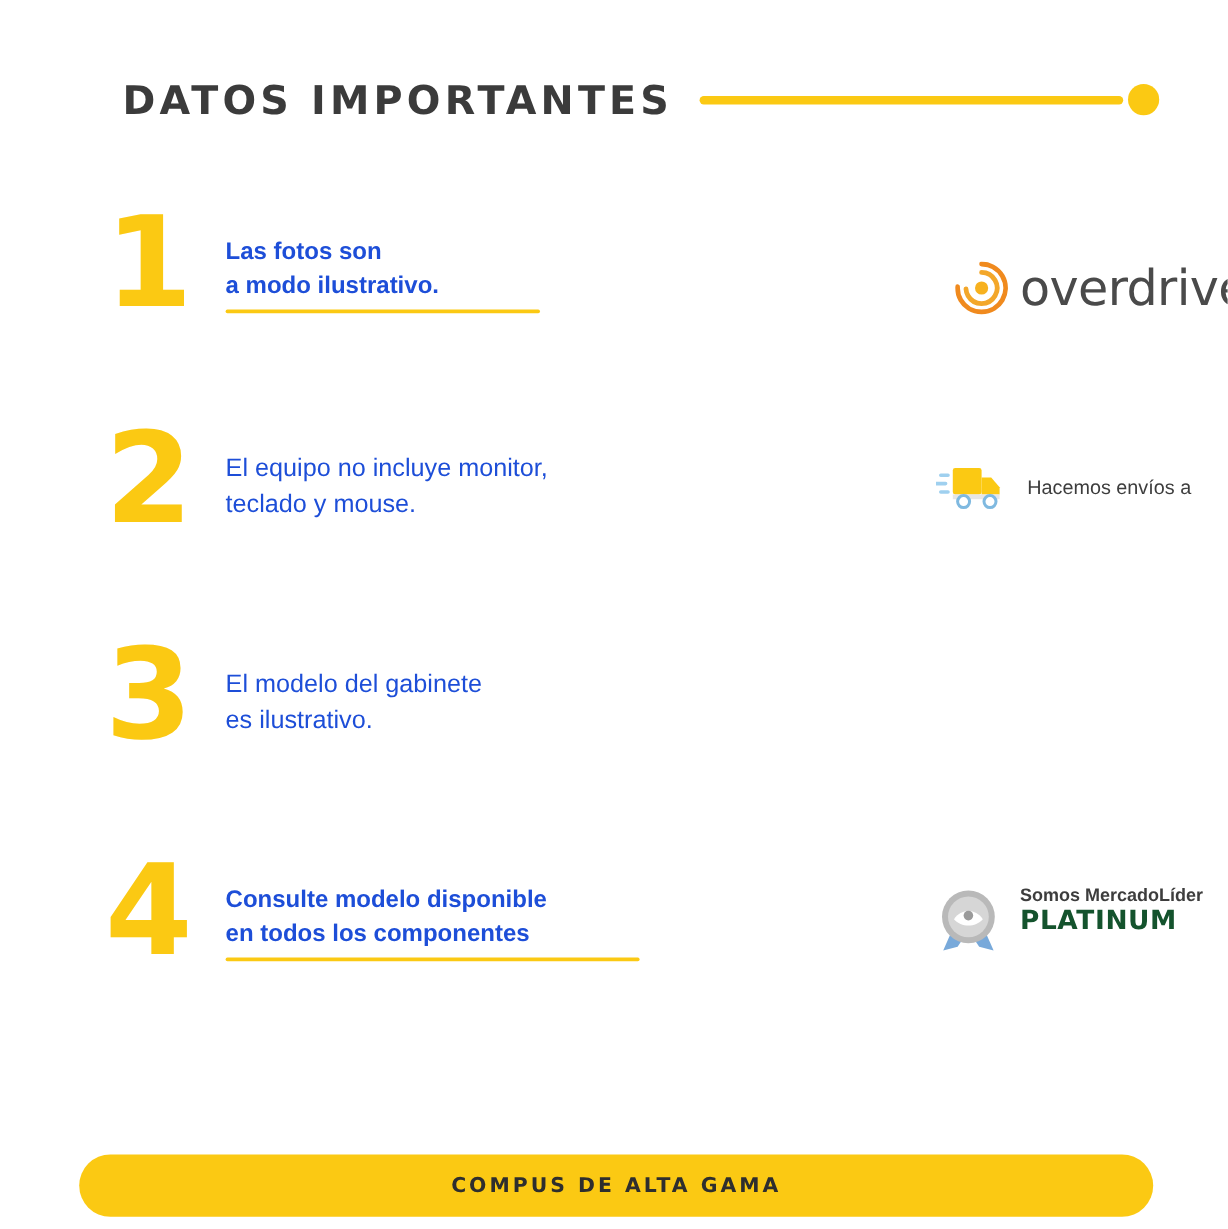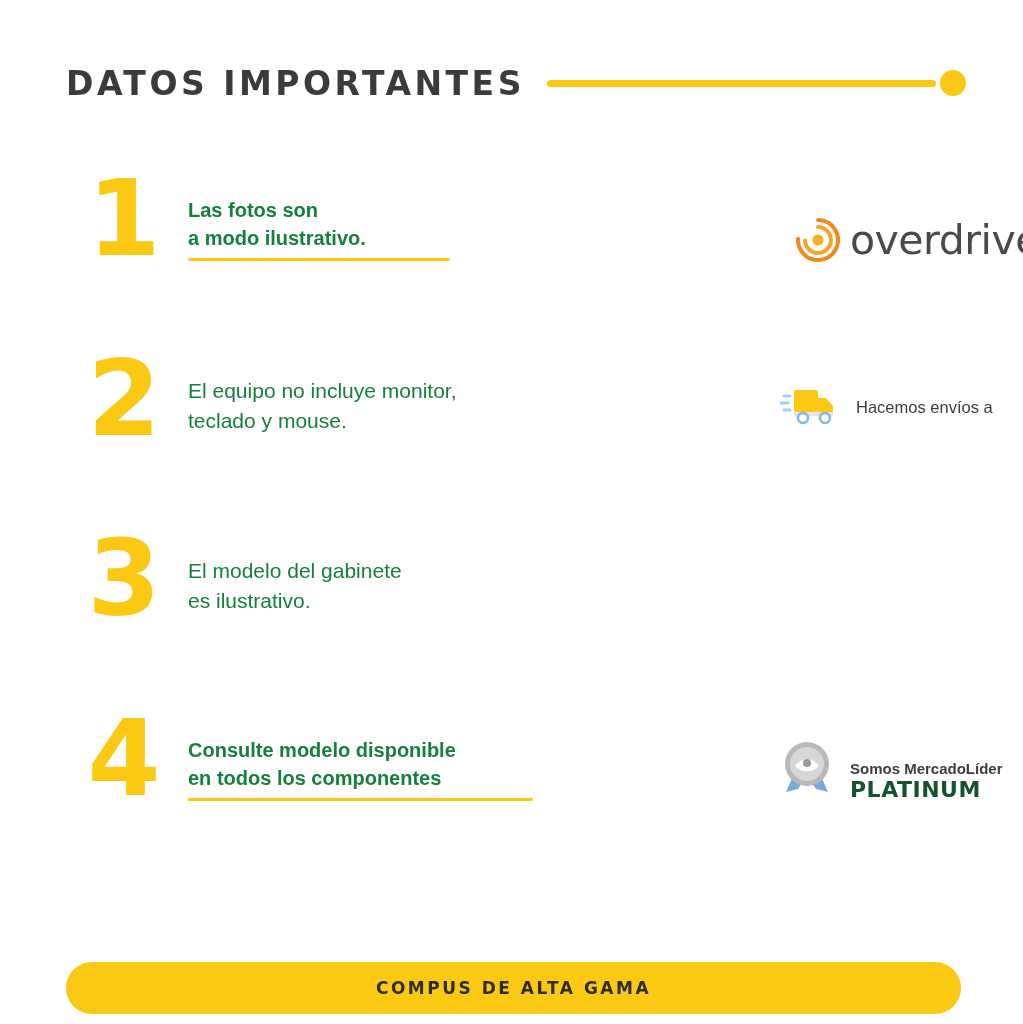--- a/index.html
+++ b/index.html
@@ -22,20 +22,21 @@
     width: 900px; height: 50px;
     display: flex; align-items: center;
   }
   .header-title {
     font-size: 33px;
     font-weight: bold;
     letter-spacing: 3.5px;
     color: #3b3b3b;
     white-space: nowrap;
     font-family: "DejaVu Sans", sans-serif;
+    margin-left: 36px;
   }
   .header-rule {
     position: relative;
     flex: 1 1 auto;
     height: 7px;
     margin-left: 22px;
     margin-right: 22px;
     background: #fbc913;
     border-radius: 4px;
   }
@@ -71,21 +72,21 @@
     margin-left: 58px;
     letter-spacing: -2px;
   }
   .text-col {
     flex: 0 0 430px;
     padding-top: 26px;
   }
   .row-text {
     font-size: 21px;
     line-height: 1.42;
-    color: #15803d;
+    color: #1d4ed8;
     white-space: pre-line;
   }
   .row-text.bold { font-weight: bold; font-size: 20px; }
   .underline {
     height: 3px;
     background: #fbc913;
     margin-top: 5px;
     border-radius: 2px;
   }
   .u1 { width: 262px; }
@@ -138,21 +139,21 @@
     padding: 0 18px 0 40px;
     display: flex; align-items: center;
     font-size: 16px;
     color: #333;
     margin-left: -28px;
   }
   .shield { position: relative; z-index: 2; width: 44px; height: 50px; }
 
   
   .platinum {
-    display: flex; align-items: flex-end;
+    display: flex; align-items: flex-start;
     margin-left: 160px; margin-top: 8px;
   }
   .plat-text { margin-left: 14px; }
   .plat-l1 { font-size: 15px; color: #3d3d3d; font-weight: bold; }
   .plat-l2 {
     font-size: 22px; font-weight: bold; color: #14532d;
     letter-spacing: 0.5px;
     font-family: "DejaVu Sans", sans-serif;
   }
 

